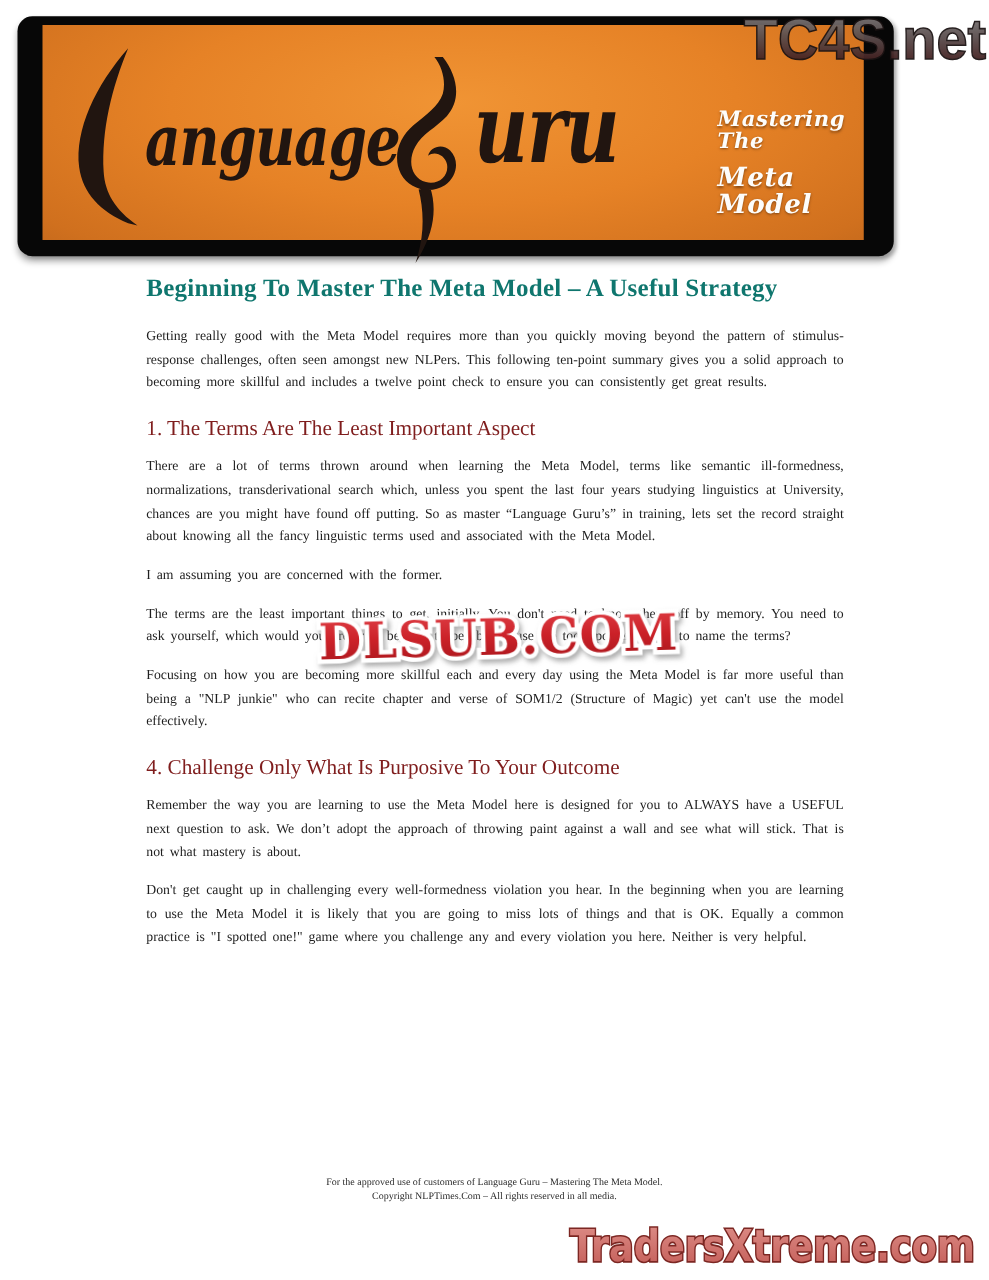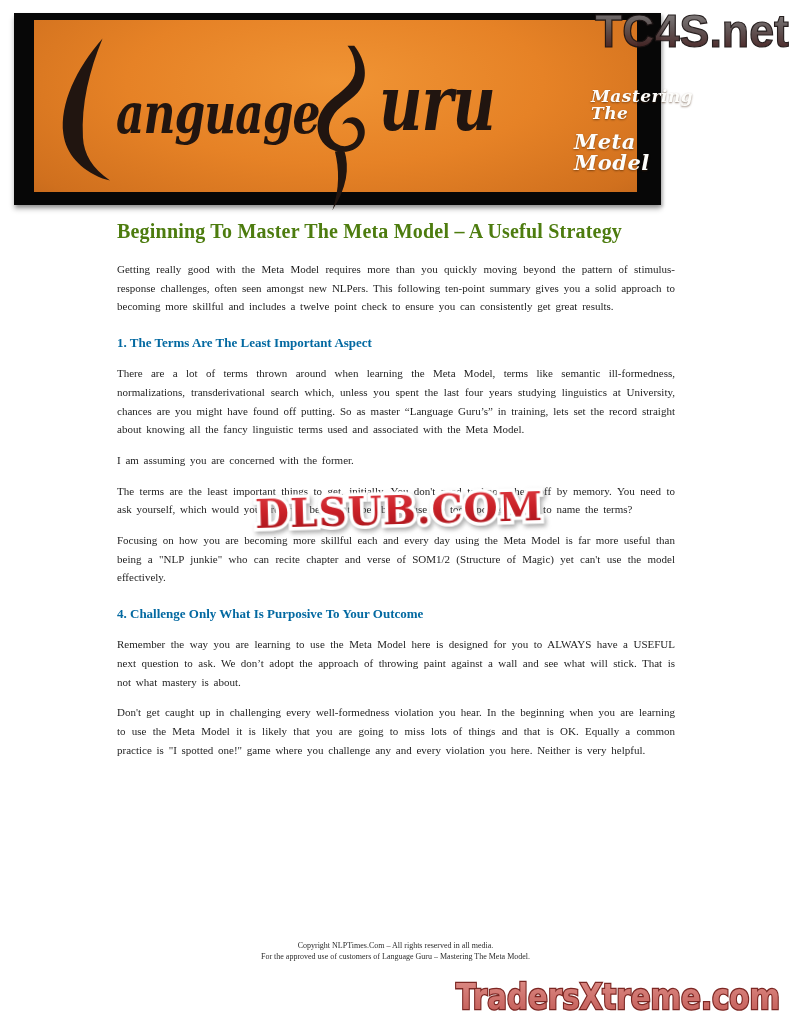--- a/index.html
+++ b/index.html
@@ -8,23 +8,23 @@
     position:relative;
     width:791px; height:1024px;
     background:#ffffff;
     overflow:hidden;
     font-family:"Liberation Serif", serif;
   }
 
   
   .banner {
     position:absolute; left:14px; top:13px;
-    width:647px; height:192px;
+    width:701px; height:192px;
     background:#070707;
-    border-radius:0;
+    border-radius:12px;
     box-shadow:0 4px 5px rgba(0,0,0,0.28), 2px 2px 3px rgba(0,0,0,0.2);
   }
   .banner-inner {
     position:absolute; left:20px; right:24px; top:7px; bottom:13px;
     background:radial-gradient(115% 160% at 50% 36%,
       #f09434 0%, #e68226 30%, #d0701e 55%, #a85817 78%, #7b3f10 100%);
     overflow:visible;
   }
   .logo-swash { position:absolute; }
   .swash-l { left:20px; top:14px; width:70px; height:150px; }
@@ -42,51 +42,51 @@
   .word-anguage { left:82px; top:78px; font-size:44px; }
   .word-uru    { left:345px; top:62px; font-size:60px; }
   .tagline {
     position:absolute; left:540px; top:68px;
     color:#fdfdfb;
     font-family:"DejaVu Serif", serif;
     font-style:italic; font-weight:bold;
     text-shadow:0 1px 2px rgba(60,30,5,0.55);
     line-height:1;
   }
-  .tagline-1 { font-size:17px; letter-spacing:0.5px;margin-left:17px; }
+  .tagline-1 { font-size:17px; letter-spacing:0.5px; }
   .tagline-2 { font-size:21px; margin-top:9px; letter-spacing:0.5px; }
 
   
   .wm-tc4s { position:absolute; left:592px; top:1px; width:200px; height:58px; opacity:0.95; }
   .wm-dlsub {
     position:absolute; left:248px; top:482px; width:302px; height:54px;
     transform:rotate(-1.6deg);
     filter:drop-shadow(2px 3px 2px rgba(110,110,110,0.55));
   }
   .wm-traders {
     position:absolute; left:448px; top:972px; width:340px; height:50px;
     filter:drop-shadow(0 0 1.5px #ffffff) drop-shadow(0 0 2px #ffffff);
   }
 
   
   .content {
     position:absolute; left:117px; top:219px; width:558px;
     color:#1e1e1e;
   }
   .doc-title {
-    font-size:20px; font-weight:bold; color:#4d7c0f;
+    font-size:20px; font-weight:bold; color:#0f766e;
     letter-spacing:0.2px; margin:0 0 17px 0; line-height:24px;
   }
   .content p {
     font-size:11px; line-height:18.7px;
     text-align:justify; word-spacing:2px;
     margin:0 0 12px 0;
   }
   .content h2 {
-    font-size:13px; font-weight:bold; color:#0369a1;
+    font-size:17px; font-weight:normal; color:#7f1d1d;
     margin:17px 0 12px 0; line-height:19px;
   }
 
   
   .footer {
     position:absolute; left:0; top:941px; width:791px;
     text-align:center; color:#2b2b2b;
     font-size:8px; line-height:10.5px;
     font-family:"Liberation Serif", serif;
   }
@@ -151,22 +151,22 @@
     <linearGradient id="dlsubGrad" x1="0" y1="0" x2="0" y2="1">
       <stop offset="0%" stop-color="#e04047"></stop>
       <stop offset="48%" stop-color="#cb2128"></stop>
       <stop offset="100%" stop-color="#a3141a"></stop>
     </linearGradient>
   </defs>
   <text x="151" y="42" text-anchor="middle" font-family="DejaVu Serif, serif" font-weight="bold" font-size="40" letter-spacing="1" textLength="288" lengthAdjust="spacingAndGlyphs" fill="url(#dlsubGrad)" stroke="#ffffff" stroke-width="7" paint-order="stroke">DLSUB.COM</text>
 </svg>
 
 <div class="footer">
+  <div>For the approved use of customers of Language Guru – Mastering The Meta Model.</div>
   <div>Copyright NLPTimes.Com – All rights reserved in all media.</div>
-  <div>For the approved use of customers of Language Guru – Mastering The Meta Model.</div>
 </div>
 
 <svg class="wm-traders" viewBox="0 0 340 50">
   <defs>
     <linearGradient id="tradersGrad" x1="0" y1="0" x2="0" y2="1">
       <stop offset="0%" stop-color="#dd8d87"></stop>
       <stop offset="100%" stop-color="#c25a55"></stop>
     </linearGradient>
   </defs>
   <text x="170" y="37" text-anchor="middle" font-family="DejaVu Sans, sans-serif" font-weight="bold" font-size="35" textLength="324" lengthAdjust="spacingAndGlyphs" fill="url(#tradersGrad)" stroke="#7c2723" stroke-width="2.6" paint-order="stroke">TradersXtreme.com</text>

